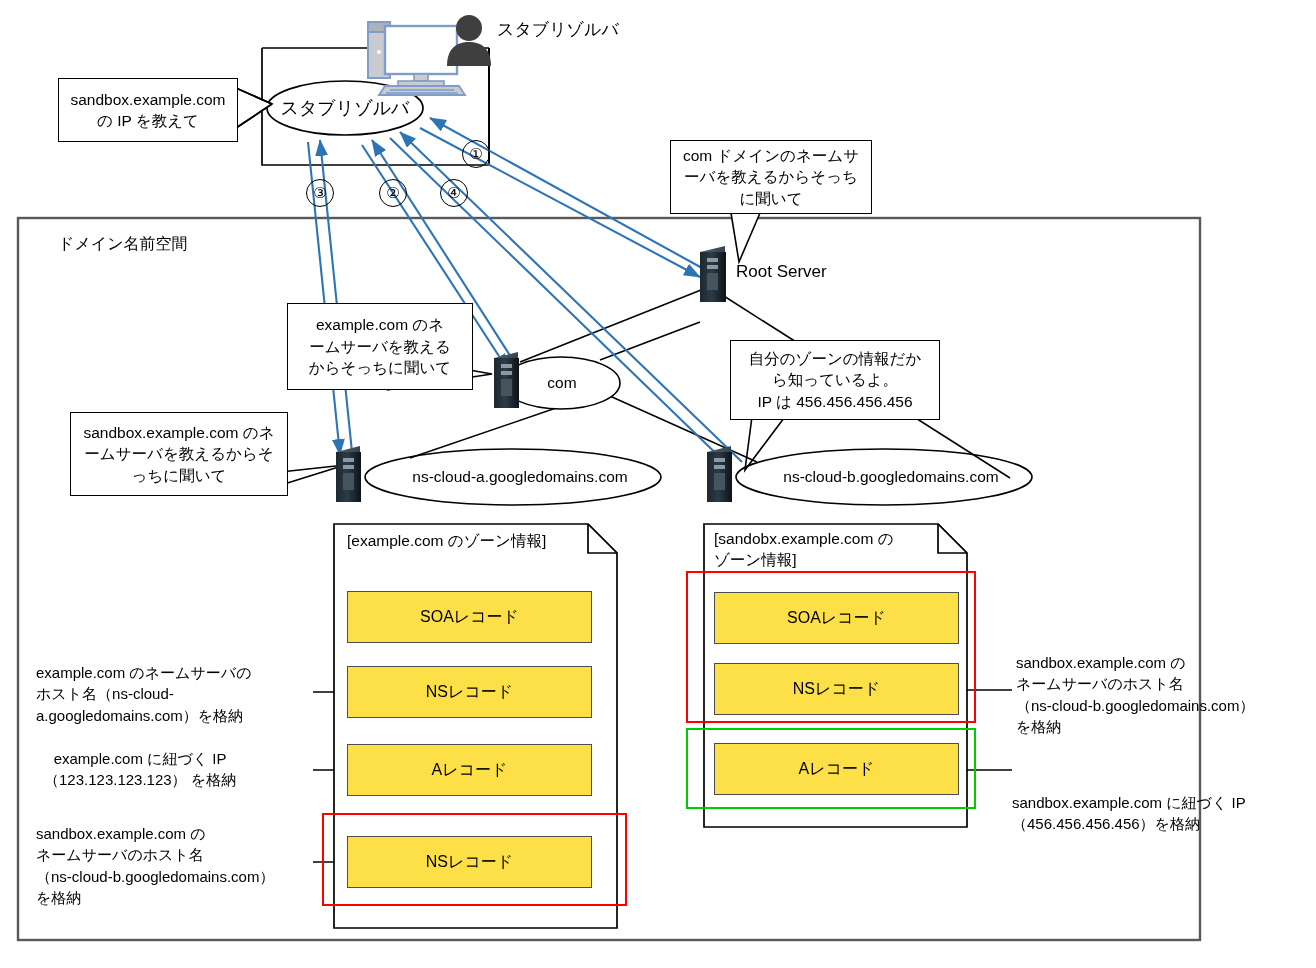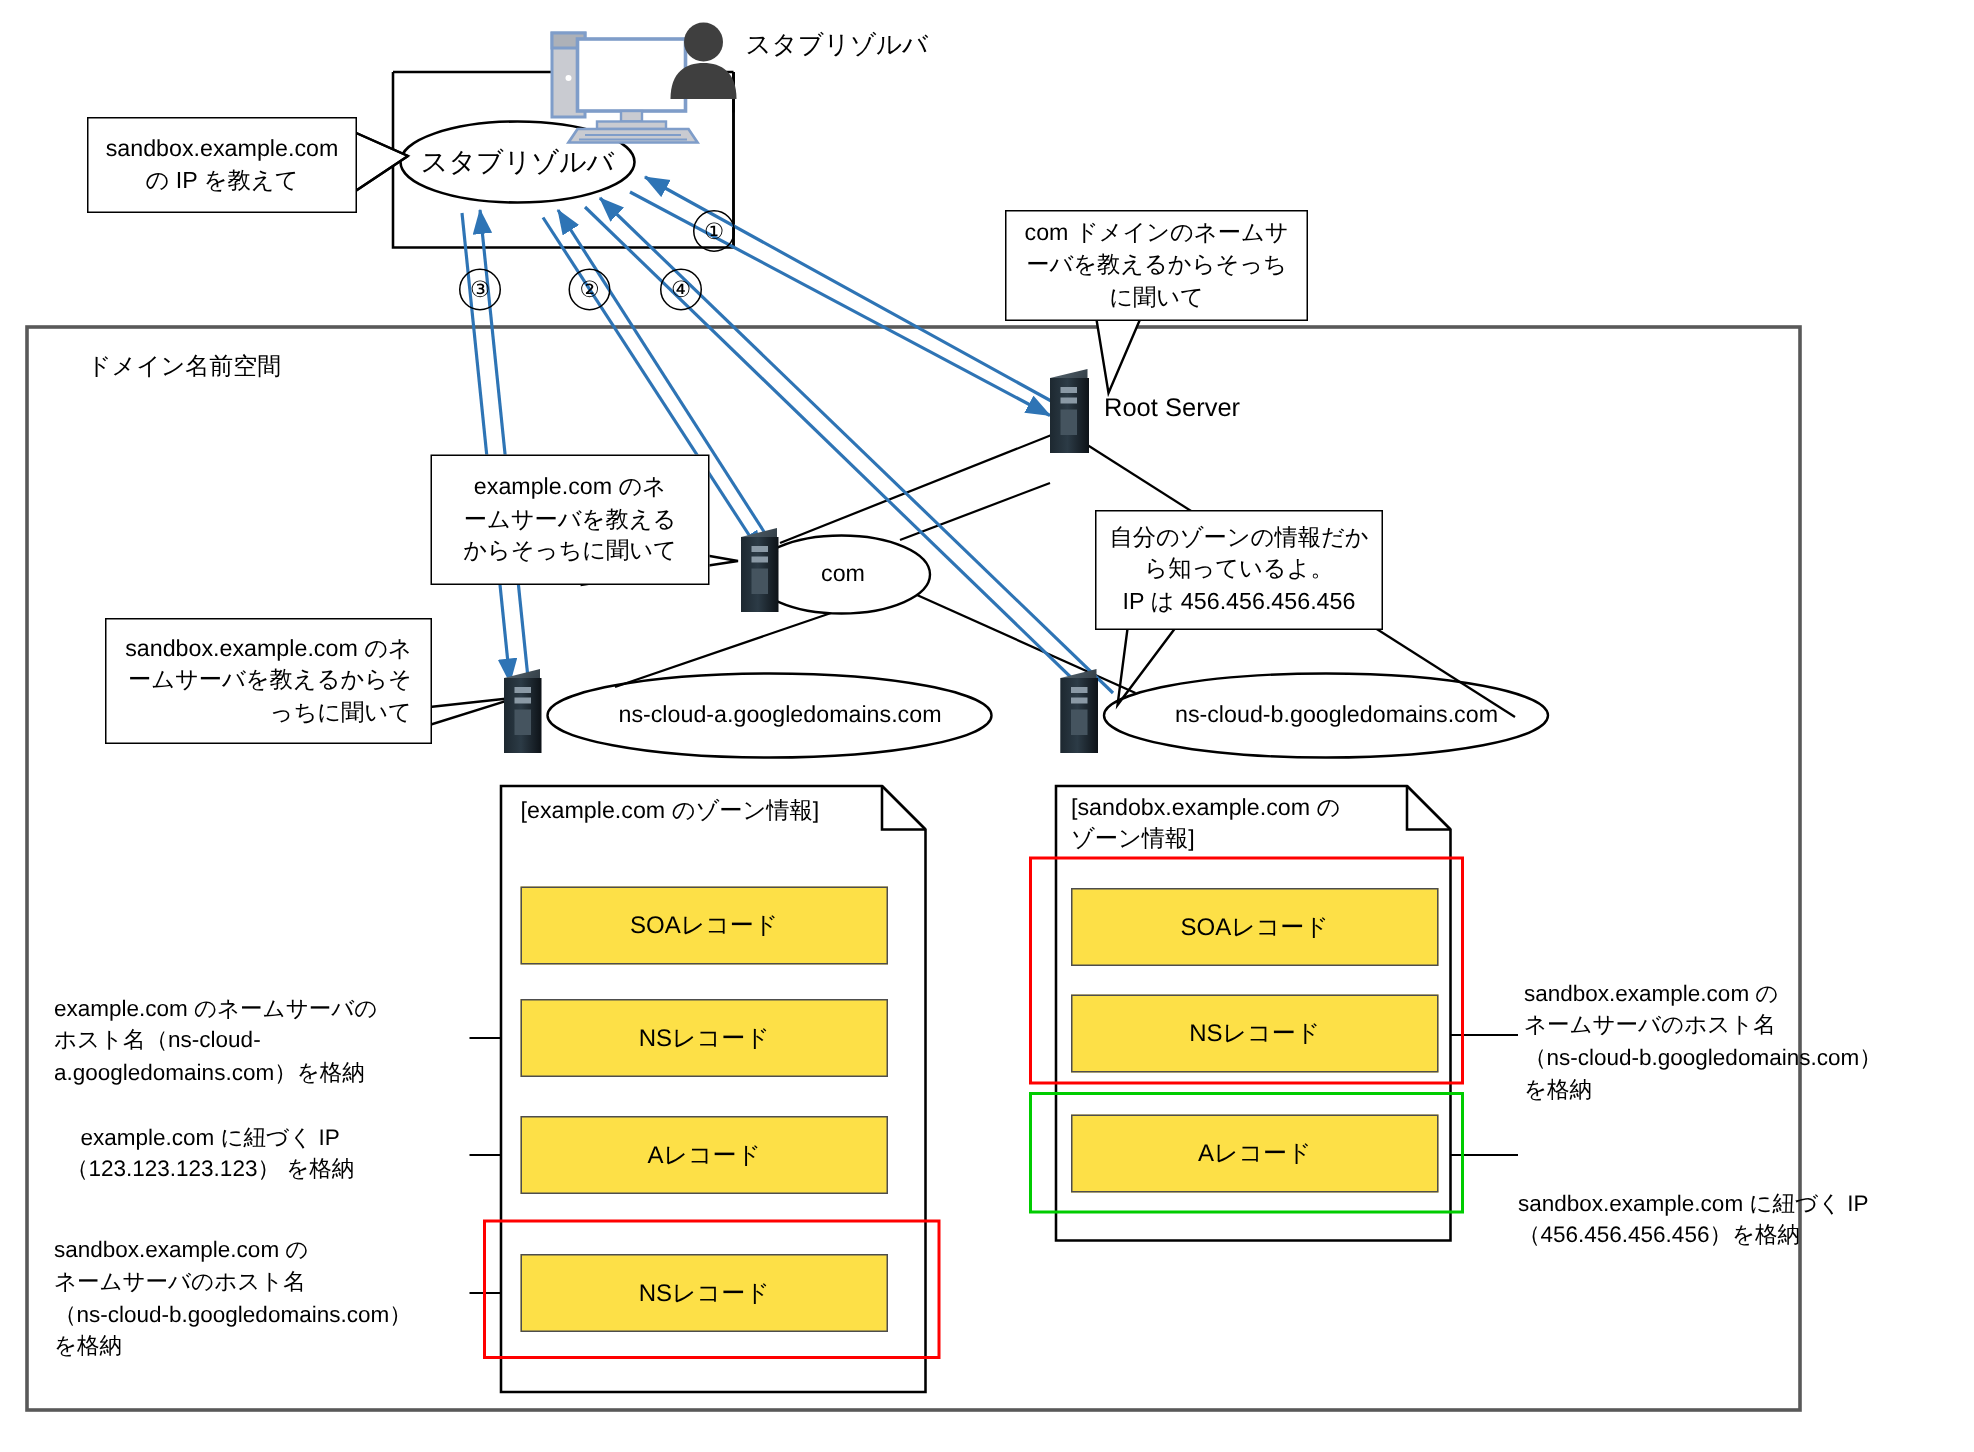--- a/index.html
+++ b/index.html
@@ -304,29 +304,29 @@
   </div>
 
   <div class="callout" style="left:287px; top:303px; width:186px; height:87px;">
     <div>
       <div>example.com のネ</div>
       <div>ームサーバを教える</div>
       <div>からそっちに聞いて</div>
     </div>
   </div>
 
-  <div class="callout" style="left:70px; top:412px; width:218px; height:84px;text-align:right;">
+  <div class="callout" style="left:70px; top:412px; width:218px; height:84px;">
     <div>
       <div>sandbox.example.com のネ</div>
       <div>ームサーバを教えるからそ</div>
       <div>っちに聞いて</div>
     </div>
   </div>
 
-  <div class="callout" style="left:730px; top:340px; width:192px; height:80px;">
+  <div class="callout" style="left:730px; top:340px; width:210px; height:80px;">
     <div>
       <div>自分のゾーンの情報だか</div>
       <div>ら知っているよ。</div>
       <div>IP は 456.456.456.456</div>
     </div>
   </div>
 
   <div class="zone-title" style="left:347px; top:531px;">[example.com のゾーン情報]</div>
 
   <div class="record" style="left:347px; top:591px; width:245px; height:52px;">SOAレコード</div>

